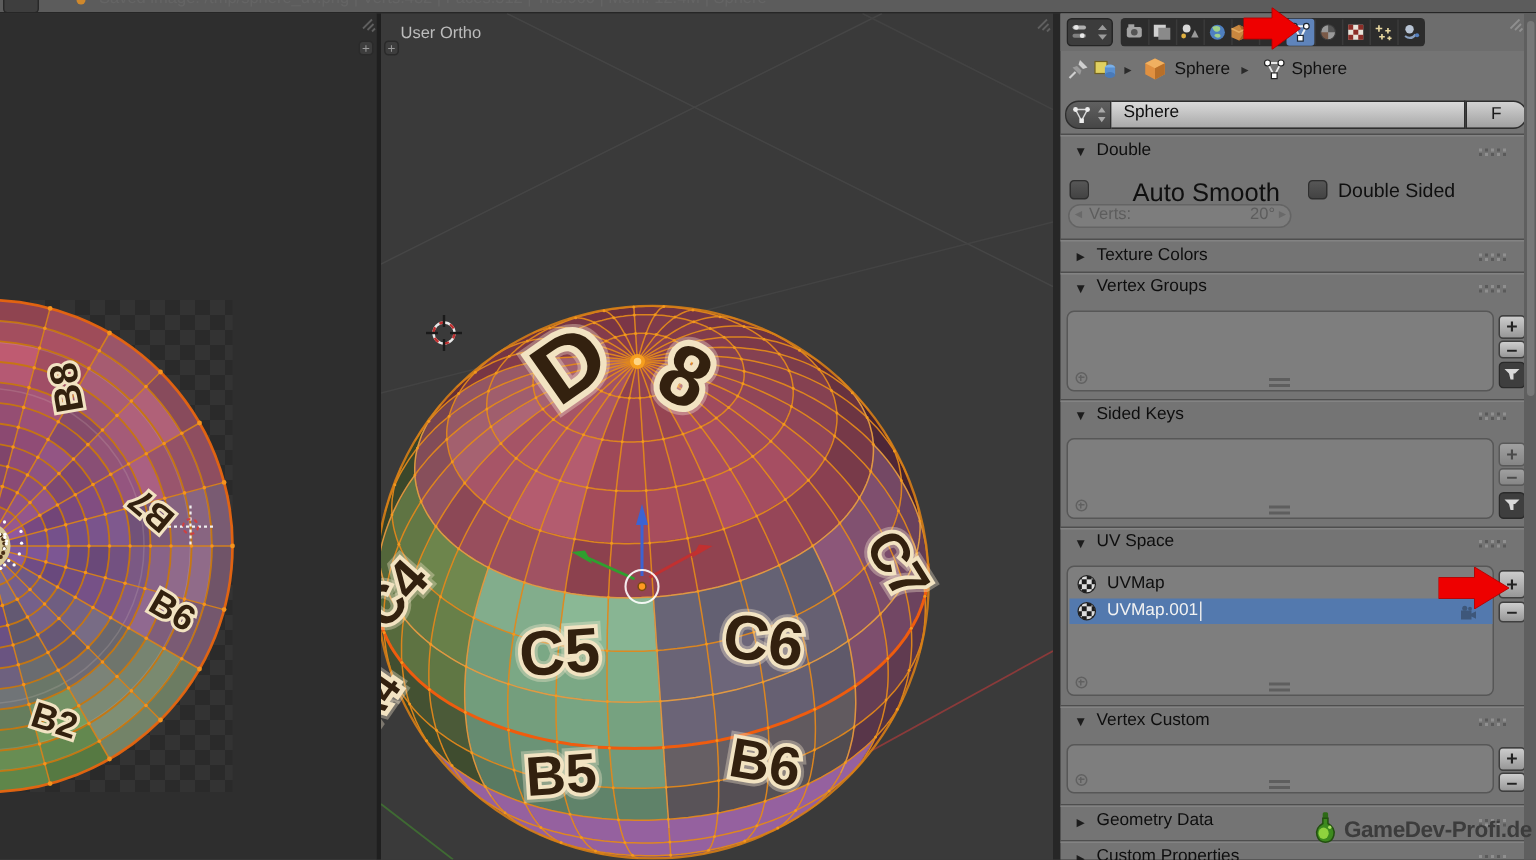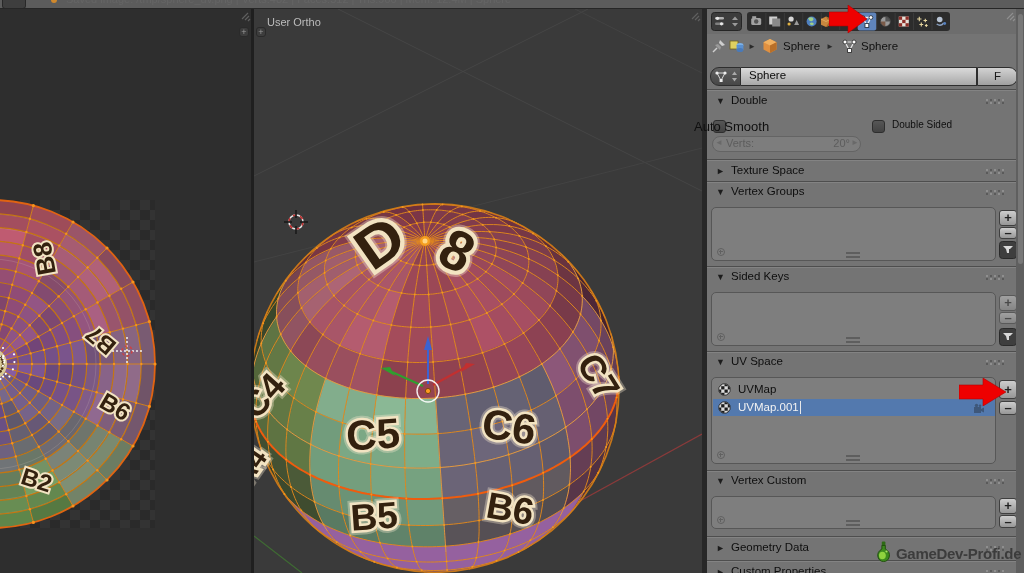--- a/index.html
+++ b/index.html
@@ -1132,32 +1132,32 @@
 <div style="position:absolute;left:990px;top:99px;width:2px;height:2px;background:#5a5a5a"></div>
 <div style="position:absolute;left:994px;top:99px;width:2px;height:2px;background:#8f8f8f"></div>
 <div style="position:absolute;left:998px;top:99px;width:2px;height:2px;background:#5a5a5a"></div>
 <div style="position:absolute;left:1002px;top:99px;width:2px;height:2px;background:#8f8f8f"></div>
 <div style="position:absolute;left:986px;top:102px;width:2px;height:2px;background:#5a5a5a"></div>
 <div style="position:absolute;left:990px;top:102px;width:2px;height:2px;background:#8f8f8f"></div>
 <div style="position:absolute;left:994px;top:102px;width:2px;height:2px;background:#5a5a5a"></div>
 <div style="position:absolute;left:998px;top:102px;width:2px;height:2px;background:#8f8f8f"></div>
 <div style="position:absolute;left:1002px;top:102px;width:2px;height:2px;background:#5a5a5a"></div>
 <div style="position:absolute;left:713px;top:120px;width:13px;height:13px;background:linear-gradient(#565656,#434343);border:1px solid #2e2e2e;border-radius:3px;box-sizing:border-box"></div>
-<div style="position:absolute;left:694px;top:119px;font-size:13px;color:#0f0f0f">Auto Smooth</div>
+<div style="position:absolute;left:755px;top:119px;font-size:17px;color:#0f0f0f">Auto Smooth</div>
 <div style="position:absolute;left:872px;top:120px;width:13px;height:13px;background:linear-gradient(#565656,#434343);border:1px solid #2e2e2e;border-radius:3px;box-sizing:border-box"></div>
-<div style="position:absolute;left:892px;top:119px;font-size:10px;color:#0f0f0f">Double Sided</div>
+<div style="position:absolute;left:892px;top:119px;font-size:13px;color:#0f0f0f">Double Sided</div>
 <div style="position:absolute;left:712px;top:136px;width:149px;height:16px;background:#7d7d7d;border:1px solid #646464;border-radius:8px;box-sizing:border-box"></div>
 <div style="position:absolute;left:726px;top:137px;font-size:11px;color:#5d5d5d">Verts:</div>
 <div style="position:absolute;left:820px;top:137px;font-size:11px;color:#5d5d5d;width:30px;text-align:right">20°</div>
 <div style="position:absolute;left:715px;top:138px;font-size:8px;color:#696969">◄</div>
 <div style="position:absolute;left:851px;top:138px;font-size:8px;color:#696969">►</div>
 <div style="position:absolute;left:707px;top:159px;width:309px;height:1px;background:#4e4e4e"></div>
 <div style="position:absolute;left:707px;top:160px;width:309px;height:1px;background:#838383"></div>
 <div style="position:absolute;left:716px;top:166px;font-size:9px;color:#1c1c1c;width:10px">►</div>
-<div style="position:absolute;left:731px;top:164px;font-size:11.5px;color:#0e0e0e">Texture Space</div>
+<div style="position:absolute;left:731px;top:164px;font-size:11.5px;color:#0e0e0e">Texture Colors</div>
 <div style="position:absolute;left:986px;top:169px;width:2px;height:2px;background:#8f8f8f"></div>
 <div style="position:absolute;left:990px;top:169px;width:2px;height:2px;background:#5a5a5a"></div>
 <div style="position:absolute;left:994px;top:169px;width:2px;height:2px;background:#8f8f8f"></div>
 <div style="position:absolute;left:998px;top:169px;width:2px;height:2px;background:#5a5a5a"></div>
 <div style="position:absolute;left:1002px;top:169px;width:2px;height:2px;background:#8f8f8f"></div>
 <div style="position:absolute;left:986px;top:172px;width:2px;height:2px;background:#5a5a5a"></div>
 <div style="position:absolute;left:990px;top:172px;width:2px;height:2px;background:#8f8f8f"></div>
 <div style="position:absolute;left:994px;top:172px;width:2px;height:2px;background:#5a5a5a"></div>
 <div style="position:absolute;left:998px;top:172px;width:2px;height:2px;background:#8f8f8f"></div>
 <div style="position:absolute;left:1002px;top:172px;width:2px;height:2px;background:#5a5a5a"></div>

